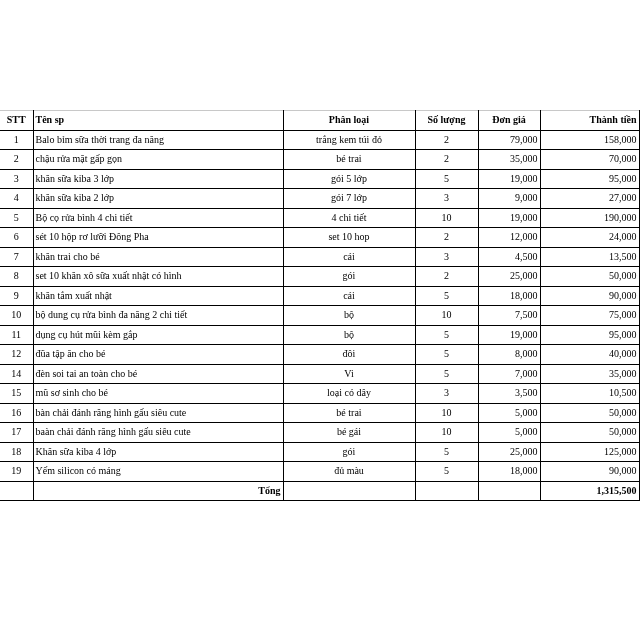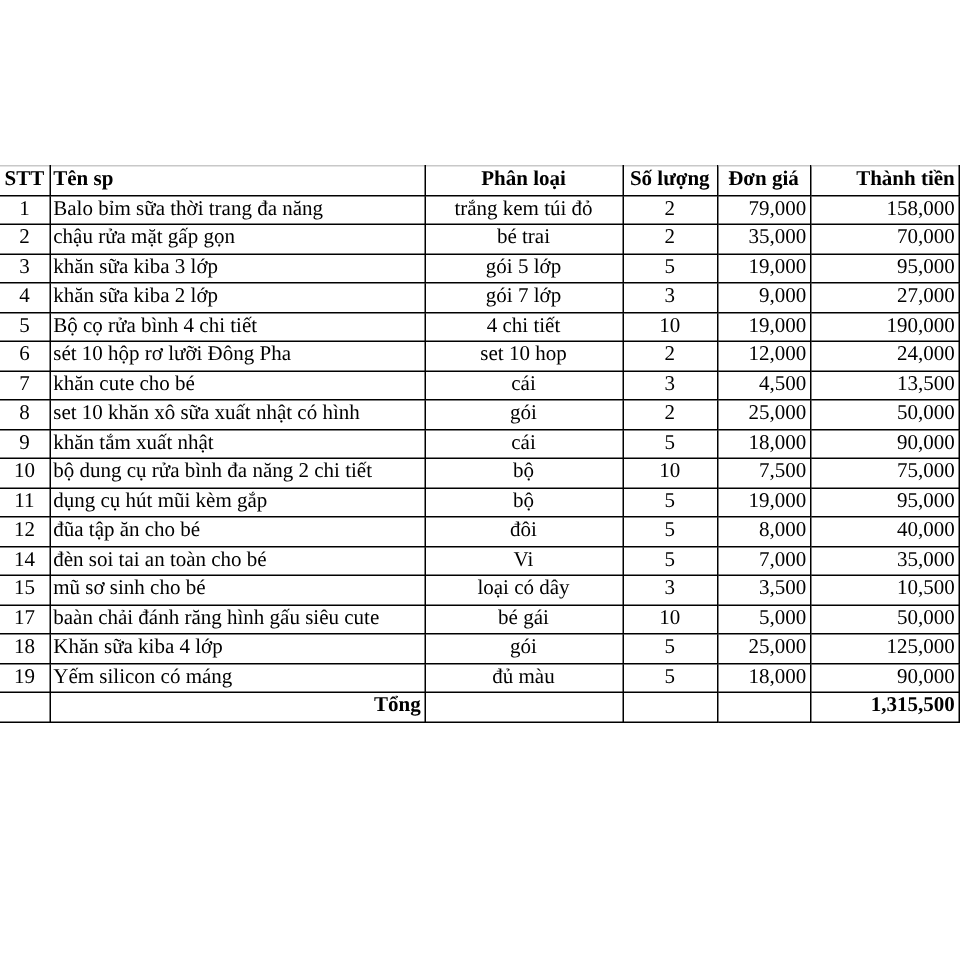--- a/index.html
+++ b/index.html
@@ -1,17 +1,17 @@
 <!DOCTYPE html>
 <html><head>
   <meta charset="utf-8">
   <style>
     html, body { margin: 0; padding: 0; background: #ffffff; }
     body { width: 640px; height: 640px; position: relative; overflow: hidden; font-family: "Liberation Serif", "DejaVu Serif", serif; color: #000; }
-    #sheet { position: absolute; left: 0; top: 110px; width: 639px; border-collapse: collapse; table-layout: fixed; font-size: 14px; }
+    #sheet { position: absolute; left: 0; top: 110px; width: 639px; border-collapse: collapse; table-layout: fixed; font-size: 10px; }
     #sheet td, #sheet th { height: 18.5px; padding: 0 2px; line-height: 18px; white-space: nowrap; overflow: hidden; border: 1px solid #000; }
     #sheet tr.header th { border-top: 1px solid #c8c8c8; font-weight: bold; }
     #sheet td.first, #sheet th.first { border-left: none; }
     .c { text-align: center; }
     .r { text-align: right; }
     .l { text-align: left; }
     .b { font-weight: bold; text-align: right; }
     col.stt { width: 33px; }
     col.name { width: 250px; }
     col.cat { width: 132px; }
@@ -85,21 +85,21 @@
       <tr>
         <td class="first c">6</td>
         <td class="l">sét 10 hộp rơ lưỡi Đông Pha</td>
         <td class="c">set 10 hop</td>
         <td class="c">2</td>
         <td class="r">12,000</td>
         <td class="r">24,000</td>
       </tr>
       <tr>
         <td class="first c">7</td>
-        <td class="l">khăn cute cho bé</td>
+        <td class="l">khăn trai cho bé</td>
         <td class="c">cái</td>
         <td class="c">3</td>
         <td class="r">4,500</td>
         <td class="r">13,500</td>
       </tr>
       <tr>
         <td class="first c">8</td>
         <td class="l">set 10 khăn xô sữa xuất nhật có  hình</td>
         <td class="c">gói</td>
         <td class="c">2</td>
@@ -146,20 +146,28 @@
         <td class="r">7,000</td>
         <td class="r">35,000</td>
       </tr>
       <tr>
         <td class="first c">15</td>
         <td class="l">mũ sơ sinh cho bé</td>
         <td class="c">loại có dây</td>
         <td class="c">3</td>
         <td class="r">3,500</td>
         <td class="r">10,500</td>
+      </tr>
+      <tr>
+        <td class="first c">16</td>
+        <td class="l">bàn chải đánh răng hình gấu siêu cute</td>
+        <td class="c">bé trai</td>
+        <td class="c">10</td>
+        <td class="r">5,000</td>
+        <td class="r">50,000</td>
       </tr>
       <tr>
         <td class="first c">17</td>
         <td class="l">baàn chải đánh răng hình gấu siêu cute</td>
         <td class="c">bé gái</td>
         <td class="c">10</td>
         <td class="r">5,000</td>
         <td class="r">50,000</td>
       </tr>
       <tr>

